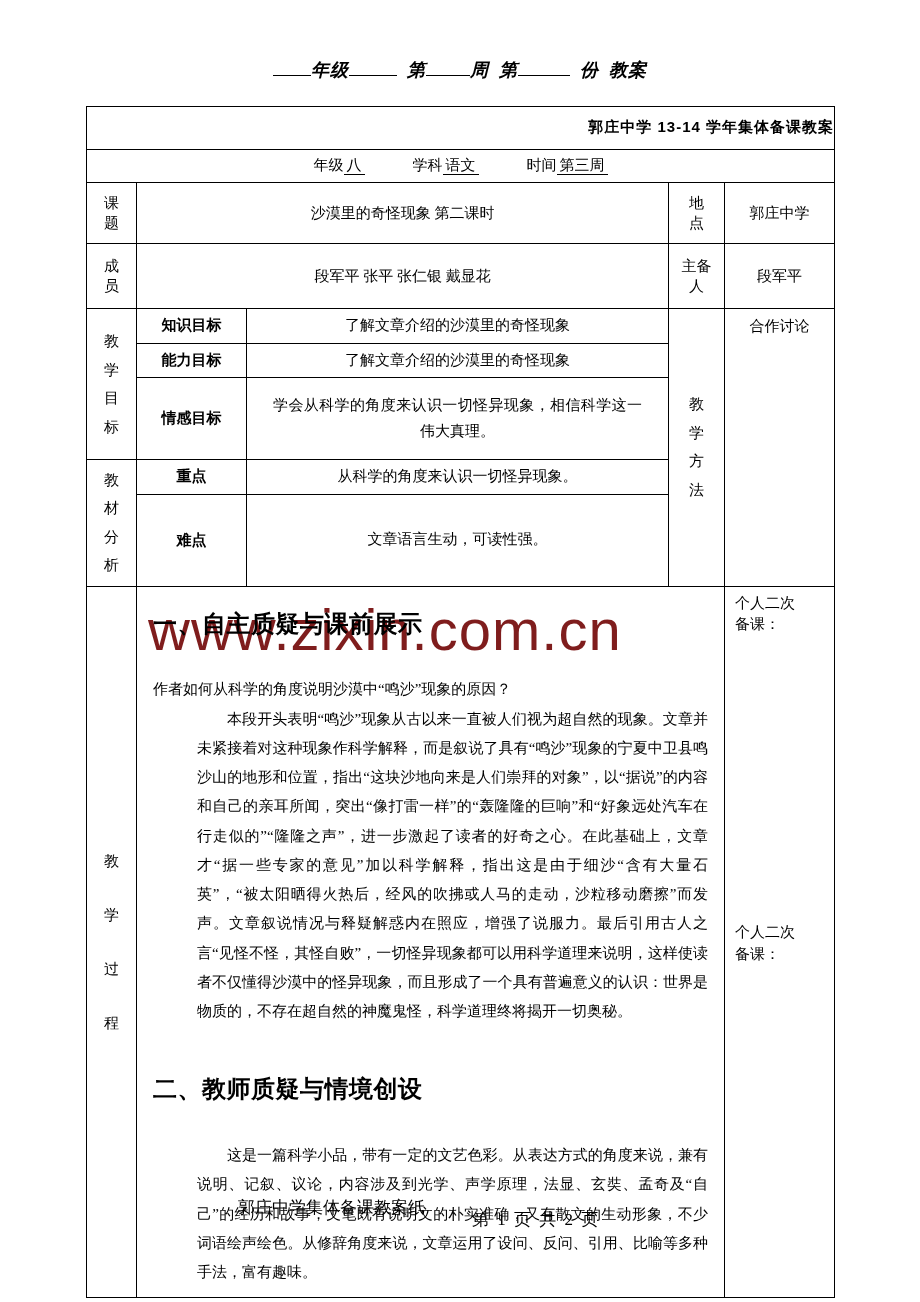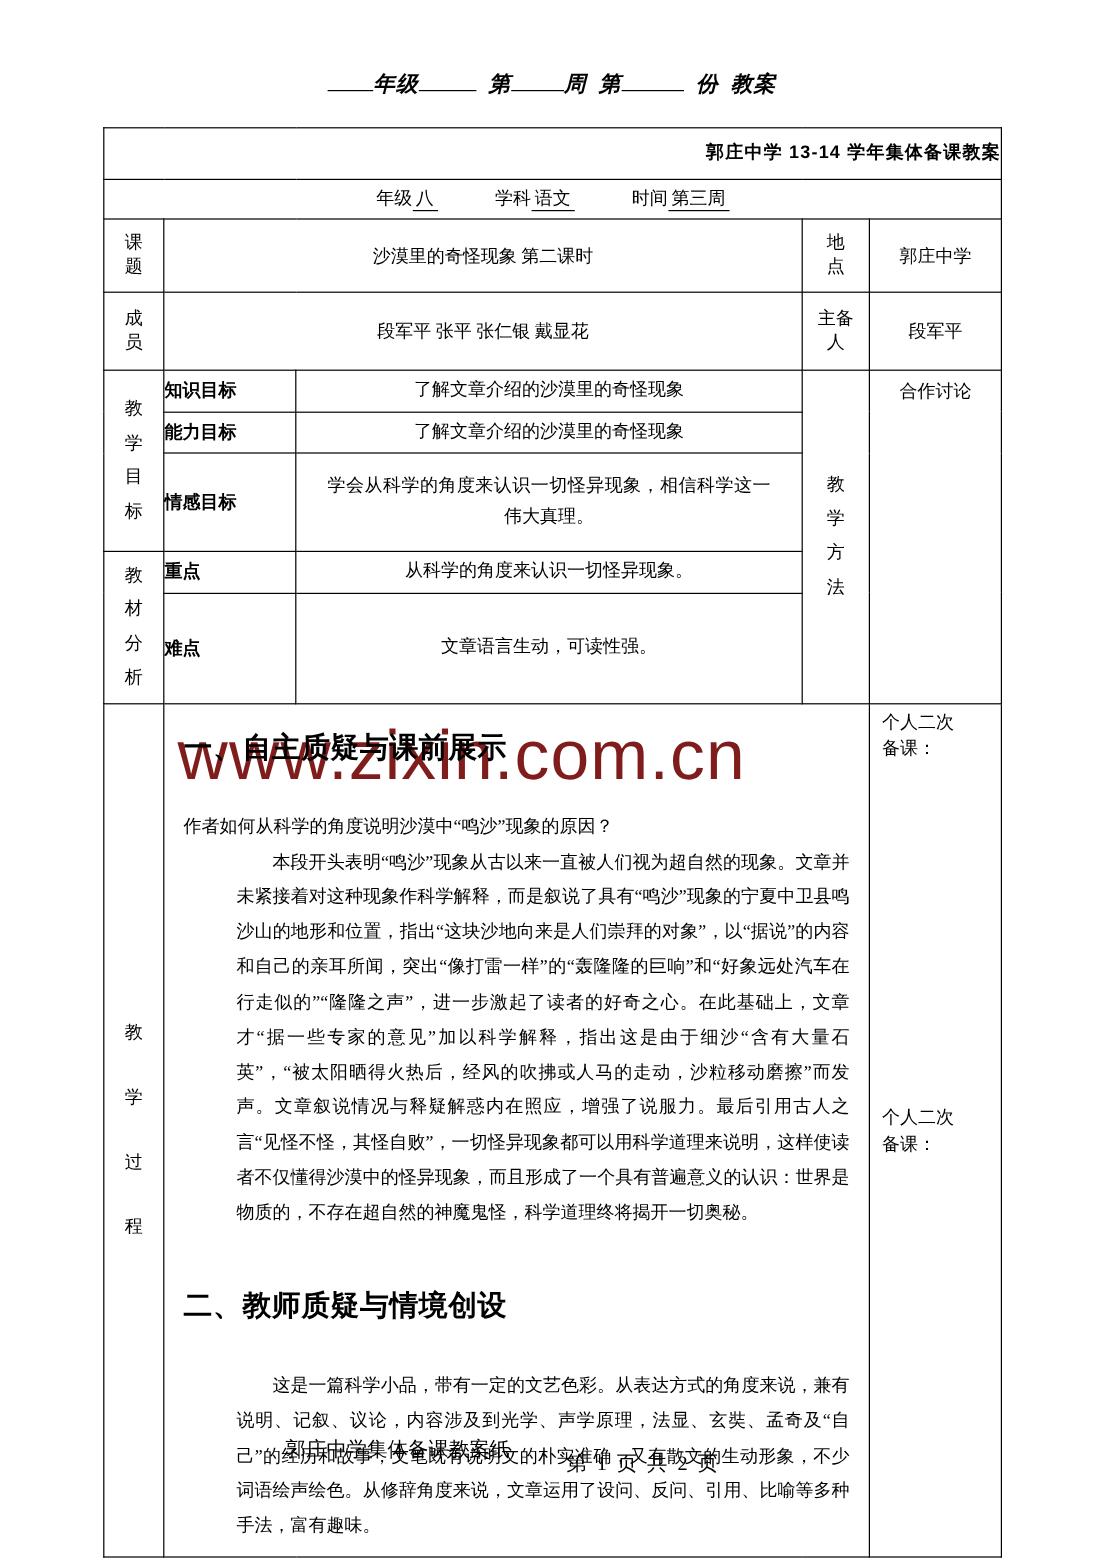--- a/index.html
+++ b/index.html
@@ -120,20 +120,21 @@
     line-height: 1.9;
     padding: 4px 0 !important;
   }
   .vlabel-wide span { display: block; }
 
   .ctr { text-align: center; }
   .row-topic td { height: 52px; }
   .row-member td { height: 56px; }
 
   .sub-label {
+    text-align: center;
     font-weight: bold;
     font-size: 17px;
     width: 110px;
   }
   .sub-val {
     text-align: center;
     font-size: 15px;
     padding: 4px 10px !important;
     line-height: 1.7;
   }

